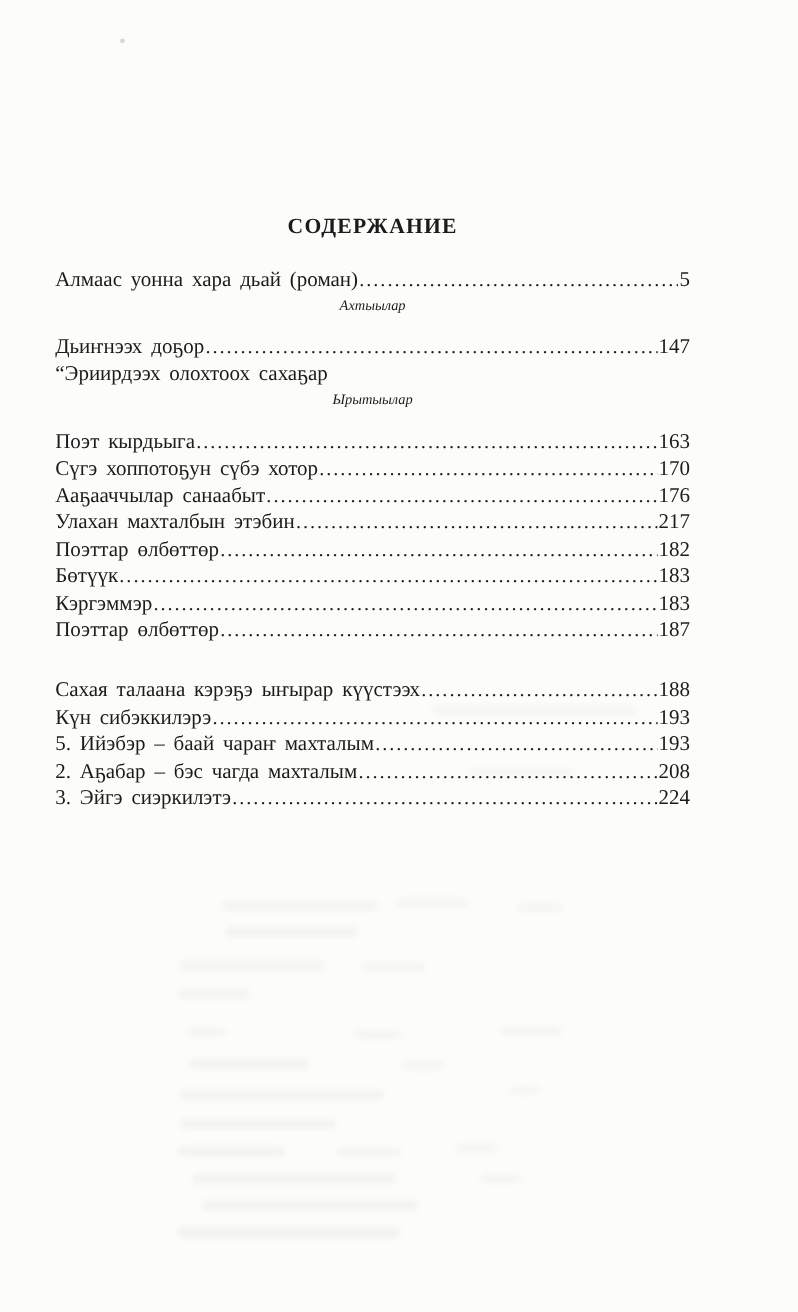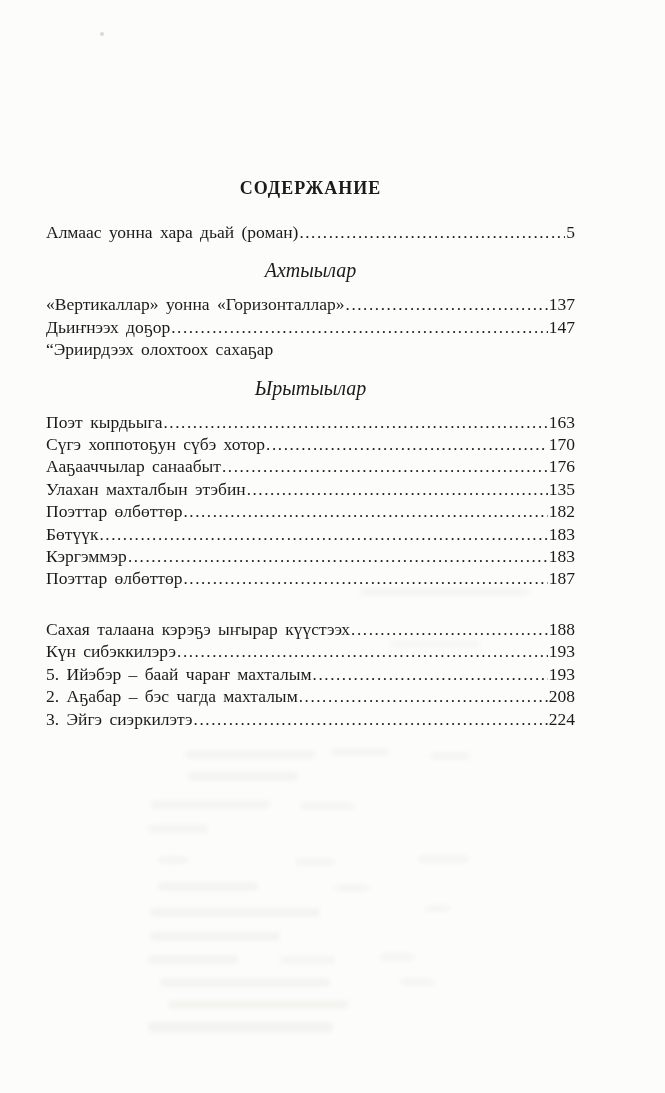--- a/index.html
+++ b/index.html
@@ -21,23 +21,23 @@
     text-align:center;
     font-weight:bold;
     font-size:18px;
     line-height:20px;
     letter-spacing:1px;
     margin:0 0 23px 0;
   }
   .heading{
     text-align:center;
     font-style:italic;
-    font-size:20px;
+    font-size:12px;
     line-height:22px;
-    margin:16px 0 12px 0;
+    margin:0 0 12px 0;
   }
   .section:first-child .heading{display:none;}
   .row{
     display:flex;
     align-items:baseline;
     font-size:17.5px;
     line-height:22.4px;
     word-spacing:3px;
     white-space:nowrap;
   }
@@ -79,25 +79,20 @@
         <div class="section">
           <div class="row">
             <span class="t">Алмаас уонна хара дьай (роман)</span>
             <span class="dots"></span>
             <span class="n">5</span>
           </div>
         </div>
         <div class="section">
           <div class="heading">Ахтыылар</div>
           <div class="row">
-            <span class="t">«Вертикаллар» уонна «Горизонталлар»</span>
-            <span class="dots"></span>
-            <span class="n">137</span>
-          </div>
-          <div class="row">
             <span class="t">Дьиҥнээх доҕор</span>
             <span class="dots"></span>
             <span class="n">147</span>
           </div>
           <div class="row">
             <span class="t">“Эриирдээх олохтоох сахаҕар</span>
           </div>
         </div>
         <div class="section">
           <div class="heading">Ырытыылар</div>
@@ -112,21 +107,21 @@
             <span class="n">170</span>
           </div>
           <div class="row">
             <span class="t">Ааҕааччылар санаабыт</span>
             <span class="dots"></span>
             <span class="n">176</span>
           </div>
           <div class="row">
             <span class="t">Улахан махталбын этэбин</span>
             <span class="dots"></span>
-            <span class="n">135</span>
+            <span class="n">217</span>
           </div>
           <div class="row">
             <span class="t">Поэттар өлбөттөр</span>
             <span class="dots"></span>
             <span class="n">182</span>
           </div>
           <div class="row">
             <span class="t">Бөтүүк</span>
             <span class="dots"></span>
             <span class="n">183</span>

